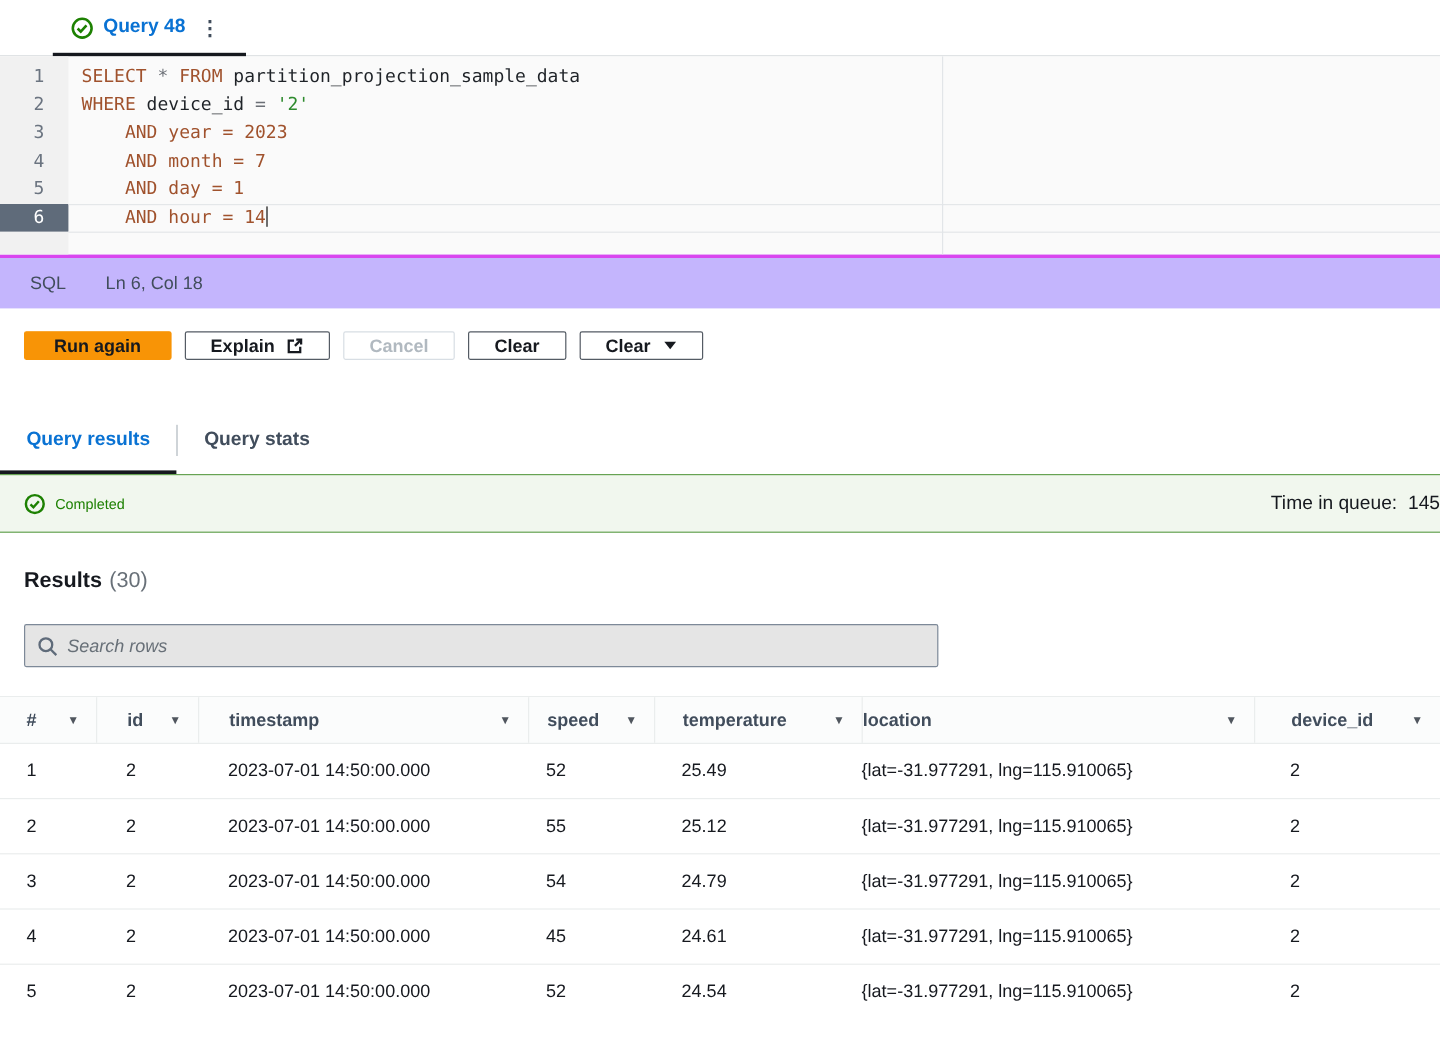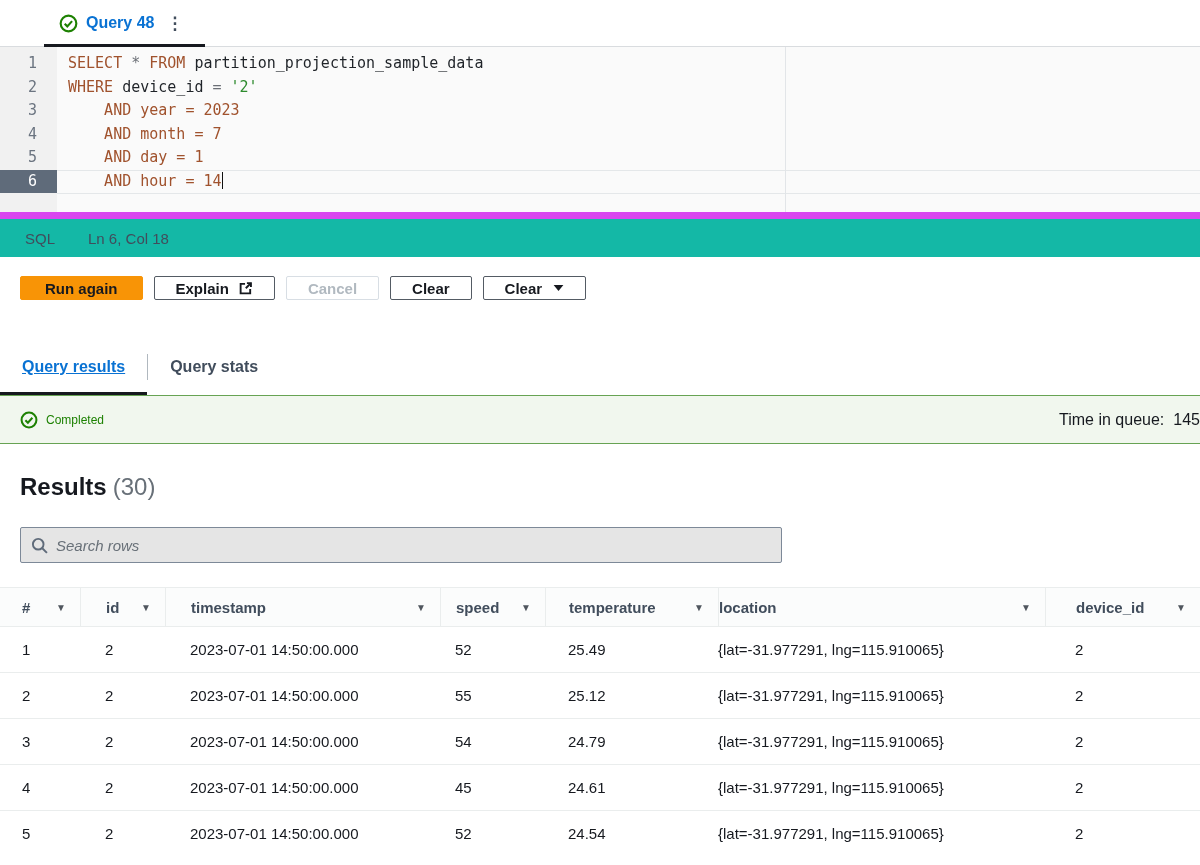--- a/index.html
+++ b/index.html
@@ -31,55 +31,55 @@
   .tok-op  { color:#6b6f76; }
   .tok-str { color:var(--str); }
   .cursor { display:inline-block; width:0; height:17px; border-left:1.5px solid #111;
     vertical-align:-3px; }
   .print-margin { position:absolute; left:785px; top:0; height:165px; width:1px;
     background:#e2e5e8; }
   .active-line-hl { position:absolute; left:57px; right:0; top:122.5px; height:24.5px;
     border-top:1px solid #e4e7e9; border-bottom:1px solid #e4e7e9; }
 
   
-  .editor-status { height:45px; background:#14b8a6; border-top:7px solid #d946ef;
+  .editor-status { height:45px; background:#c4b5fd; border-top:3px solid #d946ef;
     display:flex; align-items:center; padding-left:25px; gap:33px; font-size:15px;
     color:#414d5c; }
 
   
   .toolbar { display:flex; gap:11px; padding-left:20px; margin-top:19px; }
   .btn { height:24px; display:inline-flex; align-items:center; gap:9px;
     padding:0 21px; font-size:15px; font-weight:700; border-radius:2px;
     background:#fff; border:1px solid #545b64; color:#16191f; cursor:pointer;
     font-family:"Liberation Sans", sans-serif; }
   .btn-primary { background:var(--primary); border-color:var(--primary); padding:0 24px; }
   .btn-disabled { border-color:#d8dee4; color:#b1b9c0; cursor:default; }
   .caret-down { margin-left:2px; }
 
   
   .results-tabs { position:relative; display:flex; align-items:center; height:56px;
     margin-top:39px; }
   .rtab { position:relative; height:100%; display:flex; align-items:center;
     padding:0 22px; font-size:16px; font-weight:700; color:#414d5c; cursor:pointer; }
-  .rtab.active { color:var(--accent);text-decoration:underline; }
+  .rtab.active { color:var(--accent); }
   .rtab.active::after { content:""; position:absolute; left:0; bottom:0; height:3px;
     width:100%; background:#16191f; }
   .rtab-divider { width:1px; height:26px; background:#b0b8bf; }
 
   
   .banner { height:49px; background:var(--success-bg); border-top:1px solid var(--success-border);
     border-bottom:1px solid var(--success-border); display:flex; align-items:center;
     padding-left:20px; overflow:hidden; }
   .banner-left { display:flex; align-items:center; gap:8px; color:var(--success);
     font-size:12px; }
   .banner-right { margin-left:auto; white-space:nowrap; font-size:16px; color:#16191f; }
   .banner-right .queue-value { margin-left:9px; }
 
   
-  .results-title { margin:29px 0 0 20px; font-size:24px; }
+  .results-title { margin:29px 0 0 20px; font-size:18px; }
   .results-title .title-text { font-weight:700; }
   .results-title .title-count { color:#687078; font-weight:400; margin-left:6px; }
 
   .search-box { margin:26px 0 0 20px; width:762px; height:36px; border:1px solid #7d8998;
     border-radius:2px; background:#e5e5e5; display:flex; align-items:center;
     padding:0 10px; gap:8px; }
   .search-input { border:none; outline:none; flex:1; font-size:15px; font-style:italic;
     color:#687078; background:transparent; font-family:"Liberation Sans", sans-serif; }
   .search-input::placeholder { color:#687078; font-style:italic; opacity:1; }
 

